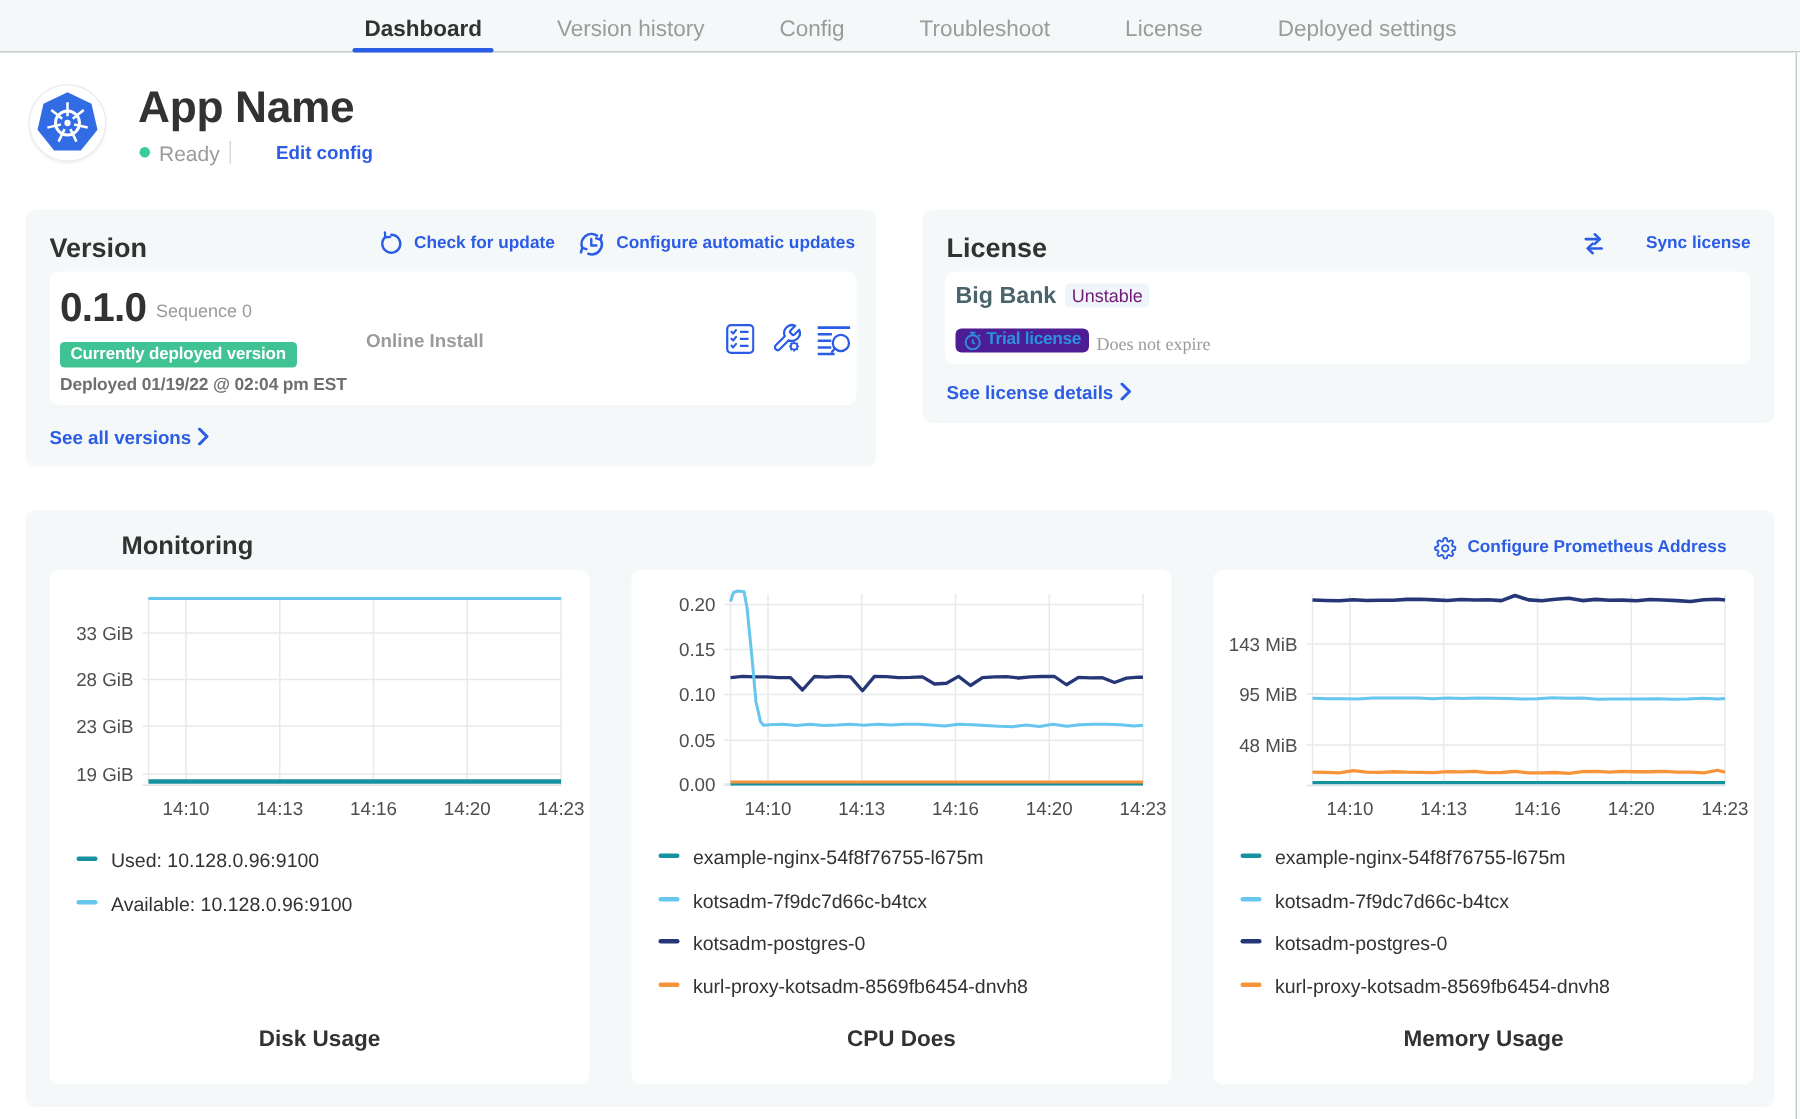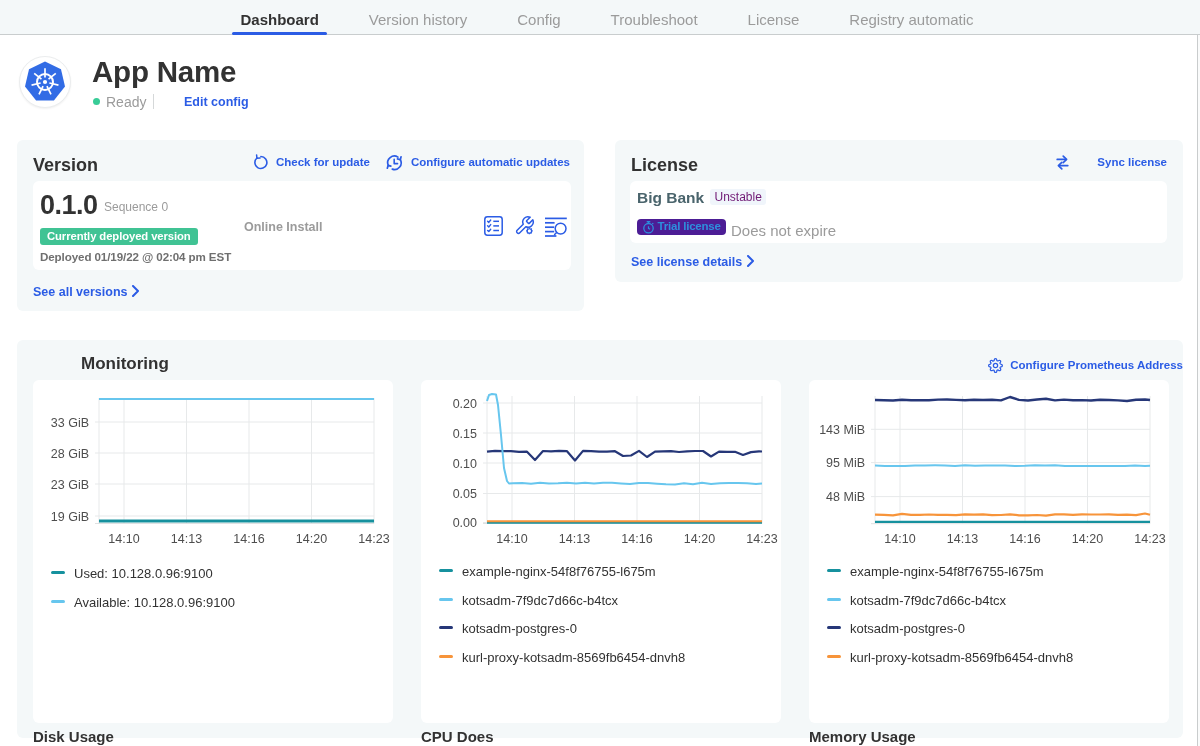--- a/index.html
+++ b/index.html
@@ -45,41 +45,41 @@
 .onlineInstall { position:absolute; left:211px; top:39px; font-size:12.5px;
   font-weight:600; color:#9b9b9b; }
 .bigBank { position:absolute; left:7px; top:7.5px; font-size:15.5px; font-weight:700;
   color:#4a646c; }
 .unstableBadge { position:absolute; left:80px; top:8px; height:16px; line-height:16px;
   padding:0 4.5px; background:#f0f5fb; border-radius:3px; color:#701a75;
   font-size:12px; font-weight:400; }
 .trialBadge { position:absolute; left:6.5px; top:38px; height:15.5px; line-height:15.5px;
   padding:0 5px 0 21px; background:#4c1d95; border-radius:4px; color:#2d8fdd;
   font-size:11.5px; font-weight:700; letter-spacing:-0.2px; }
-.noExpire { position:absolute; left:101px; top:41px; font-size:15px;
-  font-weight:500; color:#9b9b9b; }
+.noExpire { position:absolute; left:101px; top:41px; font-size:12px;
+  font-weight:500; color:#9b9b9b;font-family:Liberation Serif, serif; }
 .chartCard { position:absolute; top:40px; width:360px; height:343px;
   background:#fff; border-radius:6px; }
 .legendRow { position:absolute; left:18px; height:14px; }
 .legendDash { position:absolute; left:0; top:5px; width:14px; height:3px; border-radius:2px; }
 .legendTxt { position:absolute; left:23px; top:0; font-size:13px; color:#323232; white-space:nowrap; }
-.chartTitle { position:absolute; left:0; width:360px; text-align:left;
-  font-size:15px; font-weight:700; color:#323232;margin-top:44px; }
+.chartTitle { position:absolute; left:0; width:360px; text-align:center;
+  font-size:15px; font-weight:700; color:#323232; }
 .rightEdge { position:absolute; left:1197px; top:35px; width:1px; height:711px; background:#c9cccd; }
 .rightPad { position:absolute; left:1198px; top:35px; width:2px; height:711px; background:#fafbfb; }
 </style>
 </head>
 <body>
 <div class="nav">
   <div class="tab active">Dashboard</div>
   <div class="tab">Version history</div>
   <div class="tab">Config</div>
   <div class="tab">Troubleshoot</div>
   <div class="tab">License</div>
-  <div class="tab">Registry automatic</div>
+  <div class="tab">Deployed settings</div>
 </div>
 
 <div class="logoCircle">
 <svg width="50" height="50" viewBox="-25 -25 50 50">
   <polygon points="0,-20.5 16,-12.8 20,4.5 8.9,18.4 -8.9,18.4 -20,4.5 -16,-12.8" fill="#326ce5"></polygon>
   <g stroke="#fff" fill="none">
     <circle cx="0" cy="0" r="8" stroke-width="2"></circle>
     <g stroke-width="1.7">
       <line x1="0" y1="-4.5" x2="0" y2="-13.8"></line>
       <line x1="0" y1="-4.5" x2="0" y2="-13.8" transform="rotate(51.4)"></line>
@@ -199,21 +199,21 @@
   </div>
   <div class="blueLink" style="left:16px; top:115px;">See license details
     <svg width="9" height="12" viewBox="0 0 9 12" style="vertical-align:-1px;">
         <path d="M2 1 L7 6 L2 11" fill="none" stroke="#2b5ce5" stroke-width="2" stroke-linecap="round" stroke-linejoin="round"></path>
       </svg>
   </div>
 </div>
 
 <div class="card" id="monitorCard">
   <div class="cardTitle" style="left:16px; top:14px; font-size:17px;margin-left:48px;">Monitoring</div>
-  <div class="headLinks" style="right:0; top:16px;">
+  <div class="headLinks" style="right:32px; top:16px;">
     <svg width="15" height="15" viewBox="0 0 24 24" style="margin-right:7px;">
       <g fill="none" stroke="#2b5ce5" stroke-width="2">
       <circle cx="12" cy="12" r="3.4"></circle>
       <path d="M19.4 15a1.65 1.65 0 0 0 .33 1.82l.06.06a2 2 0 0 1 0 2.83 2 2 0 0 1-2.83 0l-.06-.06a1.65 1.65 0 0 0-1.82-.33 1.65 1.65 0 0 0-1 1.51V21a2 2 0 0 1-2 2 2 2 0 0 1-2-2v-.09A1.65 1.65 0 0 0 9 19.4a1.65 1.65 0 0 0-1.82.33l-.06.06a2 2 0 0 1-2.83 0 2 2 0 0 1 0-2.83l.06-.06a1.65 1.65 0 0 0 .33-1.82 1.65 1.65 0 0 0-1.51-1H3a2 2 0 0 1-2-2 2 2 0 0 1 2-2h.09A1.65 1.65 0 0 0 4.6 9a1.65 1.65 0 0 0-.33-1.82l-.06-.06a2 2 0 0 1 0-2.83 2 2 0 0 1 2.83 0l.06.06a1.65 1.65 0 0 0 1.82.33H9a1.65 1.65 0 0 0 1-1.51V3a2 2 0 0 1 2-2 2 2 0 0 1 2 2v.09a1.65 1.65 0 0 0 1 1.51 1.65 1.65 0 0 0 1.82-.33l.06-.06a2 2 0 0 1 2.83 0 2 2 0 0 1 0 2.83l-.06.06a1.65 1.65 0 0 0-.33 1.82V9a1.65 1.65 0 0 0 1.51 1H21a2 2 0 0 1 2 2 2 2 0 0 1-2 2h-.09a1.65 1.65 0 0 0-1.51 1z"></path>
       </g>
     </svg>
       <span class="hlTxt" style="font-size:11.5px;">Configure Prometheus Address</span>
   </div>
   <div class="chartCard" id="chart1" style="left:16px;">
 <svg width="360" height="170" style="position:absolute;left:0;top:0;">

